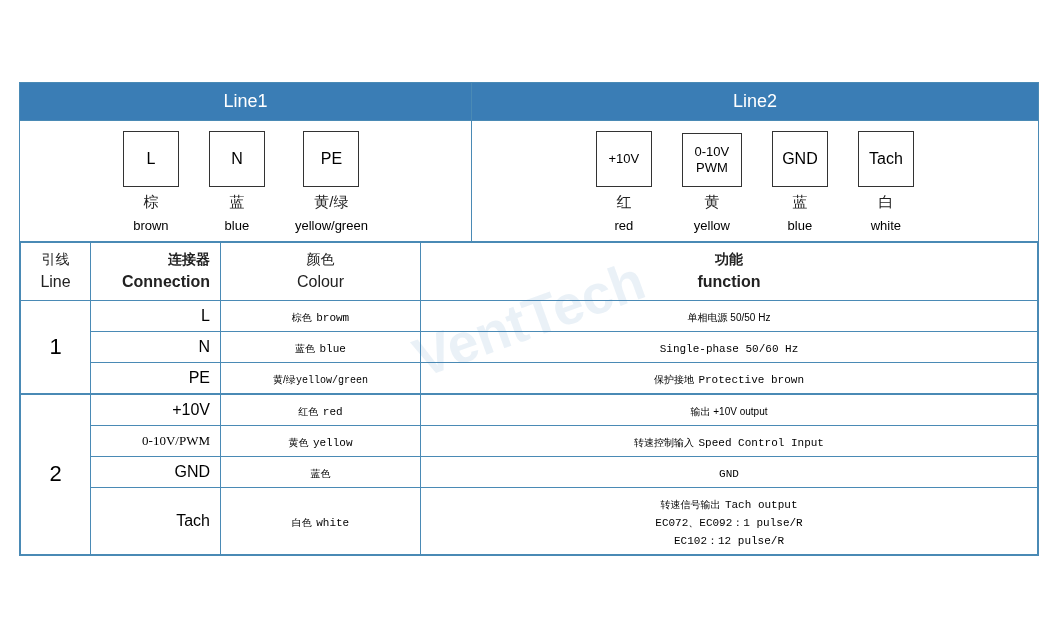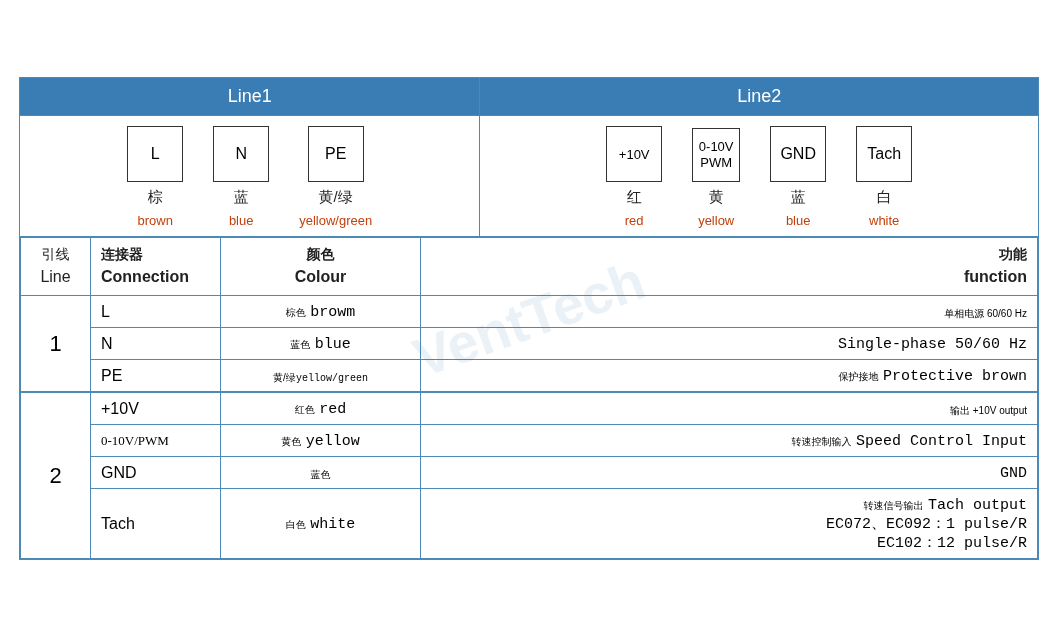--- a/index.html
+++ b/index.html
@@ -60,62 +60,62 @@
       height: 56px;
       display: flex;
       align-items: center;
       justify-content: center;
       font-size: 16px;
       font-family: Arial, sans-serif;
       background: #fff;
     }
 
     .connector-box.small {
-      width: 48px;
+      width: 60px;
       height: 54px;
       font-size: 13px;
       line-height: 1.2;
     }
 
     .connector-label-cn {
       font-size: 15px;
       color: #222;
     }
     .connector-label-en {
       font-size: 13px;
-      color: #c2410c;
+      color: #000000;
     }
 
     
     .info-table {
       border-collapse: collapse;
       width: 100%;
     }
     .info-table td, .info-table th {
       border: 1.5px solid #4a8ab5;
       padding: 6px 10px;
       vertical-align: middle;
     }
 
     .col-line {
       width: 70px;
       text-align: center;
       vertical-align: middle;
     }
     .col-connection {
       width: 130px;
-      text-align: left;
+      text-align: right;
       margin-left: 44px;
     }
     .col-colour {
       width: 200px;
       text-align: center;
     }
     .col-function {
-      text-align: right;
+      text-align: center;
     }
 
     .header-line {
       font-size: 13px;
       color: #222;
       line-height: 1.5;
     }
     .header-line .cn {
       display: block;
       font-size: 14px;
@@ -124,29 +124,29 @@
       display: block;
       font-size: 16px;
     }
 
     .col-header-connection {
       color: #3a7db5;
       font-weight: bold;
     }
     .col-header-colour {
       color: #3a7db5;
-      font-weight: bold;
+      font-weight: normal;
     }
     .col-header-function {
       color: #3a7db5;
       font-weight: bold;
     }
 
     .cn-text { font-size: 10px; }
-    .en-text { font-size: 15px; font-family: 'Courier New', monospace; }
+    .en-text { font-size: 11px; font-family: 'Courier New', monospace; }
 
     .watermark {
       position: absolute;
       opacity: 0.12;
       font-size: 60px;
       font-weight: bold;
       color: #4a8ab5;
       transform: rotate(-20deg);
       pointer-events: none;
       white-space: nowrap;
@@ -251,21 +251,21 @@
             </td>
           </tr>
 
           <tr>
             <td class="col-line row-number" rowspan="3">1</td>
             <td class="col-connection">L</td>
             <td class="col-colour">
               <span class="cn-text">棕色</span> <span class="en-text">browm</span>
             </td>
             <td class="col-function">
-              <span class="cn-text">单相电源 60/60 Hz</span>
+              <span class="cn-text">单相电源 50/50 Hz</span>
             </td>
           </tr>
           <tr>
             <td class="col-connection">N</td>
             <td class="col-colour">
               <span class="cn-text">蓝色</span> <span class="en-text">blue</span>
             </td>
             <td class="col-function">
               <span class="en-text">Single-phase 50/60 Hz</span>
             </td>

